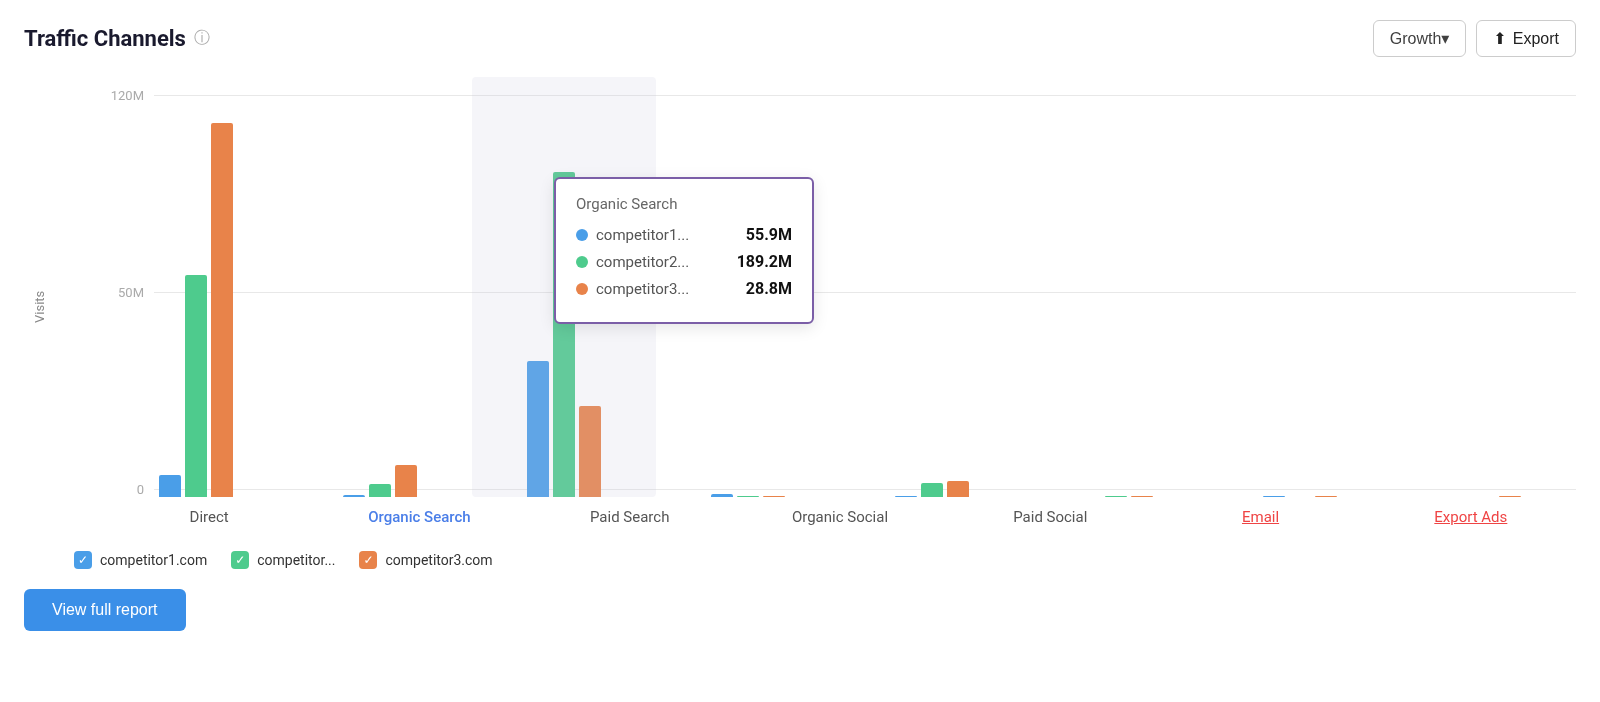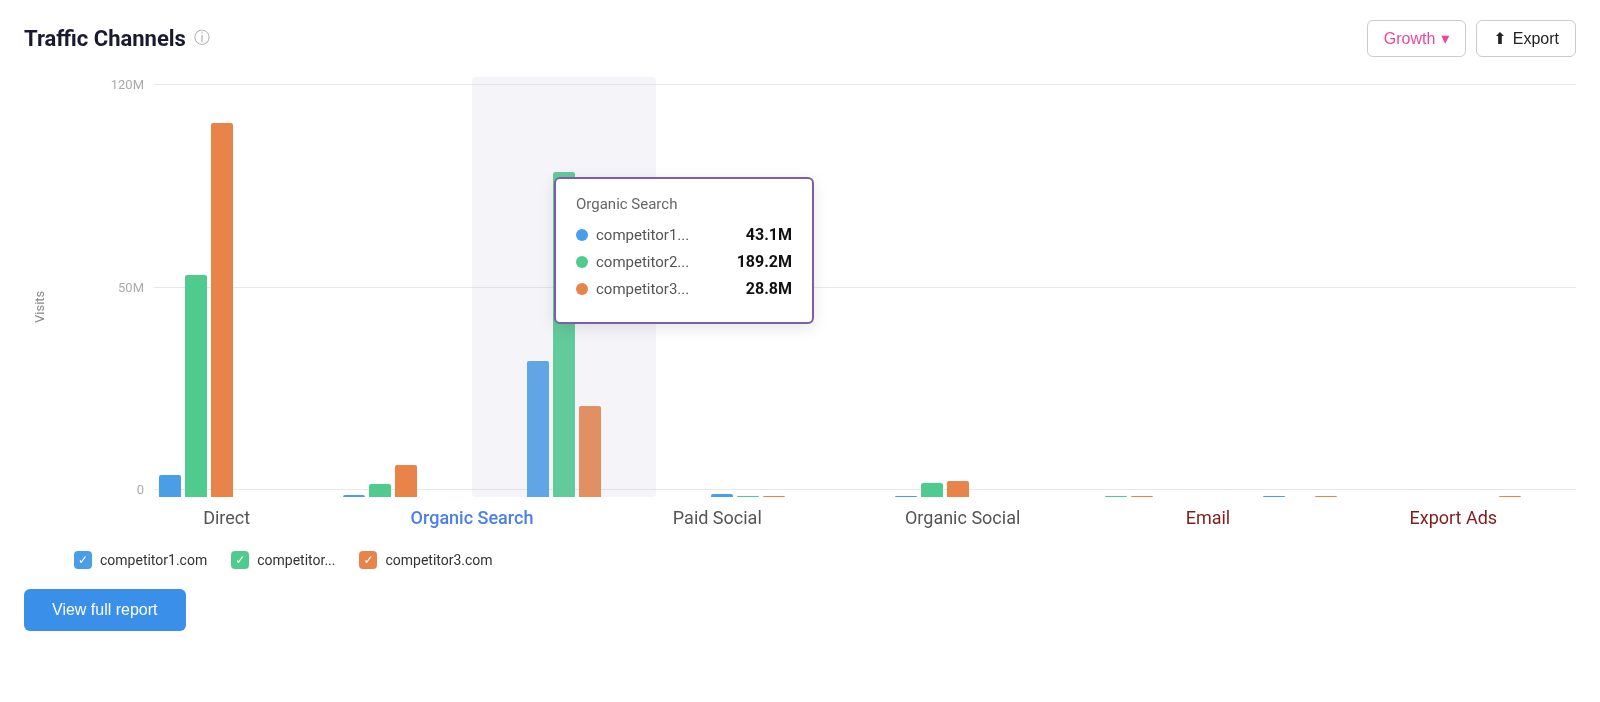--- a/index.html
+++ b/index.html
@@ -36,29 +36,28 @@
       font-size: 16px;
       cursor: pointer;
     }
     .header-right {
       display: flex;
       gap: 10px;
     }
     .btn-growth {
       display: flex;
       align-items: center;
-      gap: 6px;
       border: 1.5px solid #ccc;
       border-radius: 6px;
       padding: 8px 16px;
       font-size: 16px;
       font-weight: 500;
       background: #fff;
       cursor: pointer;
-      color: #ec4899;
+      color: #404040;
     }
     .btn-export {
       display: flex;
       align-items: center;
       gap: 6px;
       border: 1.5px solid #ccc;
       border-radius: 6px;
       padding: 8px 16px;
       font-size: 16px;
       font-weight: 500;
@@ -94,20 +93,21 @@
       top: 0; left: 50px; right: 0; bottom: 40px;
       display: flex;
       flex-direction: column;
       justify-content: space-between;
       pointer-events: none;
     }
     .grid-line-row {
       display: flex;
       align-items: center;
       width: 100%;
+      margin-top: 11px;
     }
     .grid-label {
       font-size: 13px;
       color: #aaa;
       width: 50px;
       text-align: right;
       padding-right: 10px;
       flex-shrink: 0;
     }
     .grid-line {
@@ -144,33 +144,34 @@
       position: absolute;
       left: 50px;
       right: 0;
       bottom: 0;
       height: 40px;
       display: flex;
     }
     .x-label {
       flex: 1;
       text-align: center;
-      font-size: 18px;
+      font-size: 15px;
       color: #555;
       display: flex;
       align-items: center;
       justify-content: center;
       cursor: pointer;
     }
     .x-label.active {
       color: #4a7ee8;
       font-weight: 500;
     }
     .x-label.muted {
-      color: #7f1d1d;
+      color: #ef4444;
+      text-decoration: underline;
     }
     .tooltip {
       position: absolute;
       background: #fff;
       border: 2px solid #7b5ea7;
       border-radius: 6px;
       padding: 16px 20px;
       min-width: 260px;
       box-shadow: 0 4px 16px rgba(0,0,0,0.1);
       z-index: 10;
@@ -331,33 +332,34 @@
           <div class="channel-group">
             <div class="bar bar-blue" style="height: 0px;"></div>
             <div class="bar bar-green" style="height: 0px;"></div>
             <div class="bar bar-orange" style="height: 1px;"></div>
           </div>
         </div>
 
       <div class="x-axis-labels" id="x-axis-labels">
           <div class="x-label">Direct</div>
           <div class="x-label active">Organic Search</div>
+          <div class="x-label">Paid Search</div>
+          <div class="x-label">Organic Social</div>
           <div class="x-label">Paid Social</div>
-          <div class="x-label">Organic Social</div>
           <div class="x-label muted">Email</div>
           <div class="x-label muted">Export Ads</div>
         </div>
     <div class="tooltip" style="left: 500px; top: 100px;">
           <div class="tooltip-title">Organic Search</div>
           <div class="tooltip-row">
             <div class="tooltip-left">
               <div class="dot dot-blue"></div>
               <span>competitor1...</span>
             </div>
-            <span class="tooltip-value">43.1M</span>
+            <span class="tooltip-value">55.9M</span>
           </div>
           <div class="tooltip-row">
             <div class="tooltip-left">
               <div class="dot dot-green"></div>
               <span>competitor2...</span>
             </div>
             <span class="tooltip-value">189.2M</span>
           </div>
           <div class="tooltip-row">
             <div class="tooltip-left">

